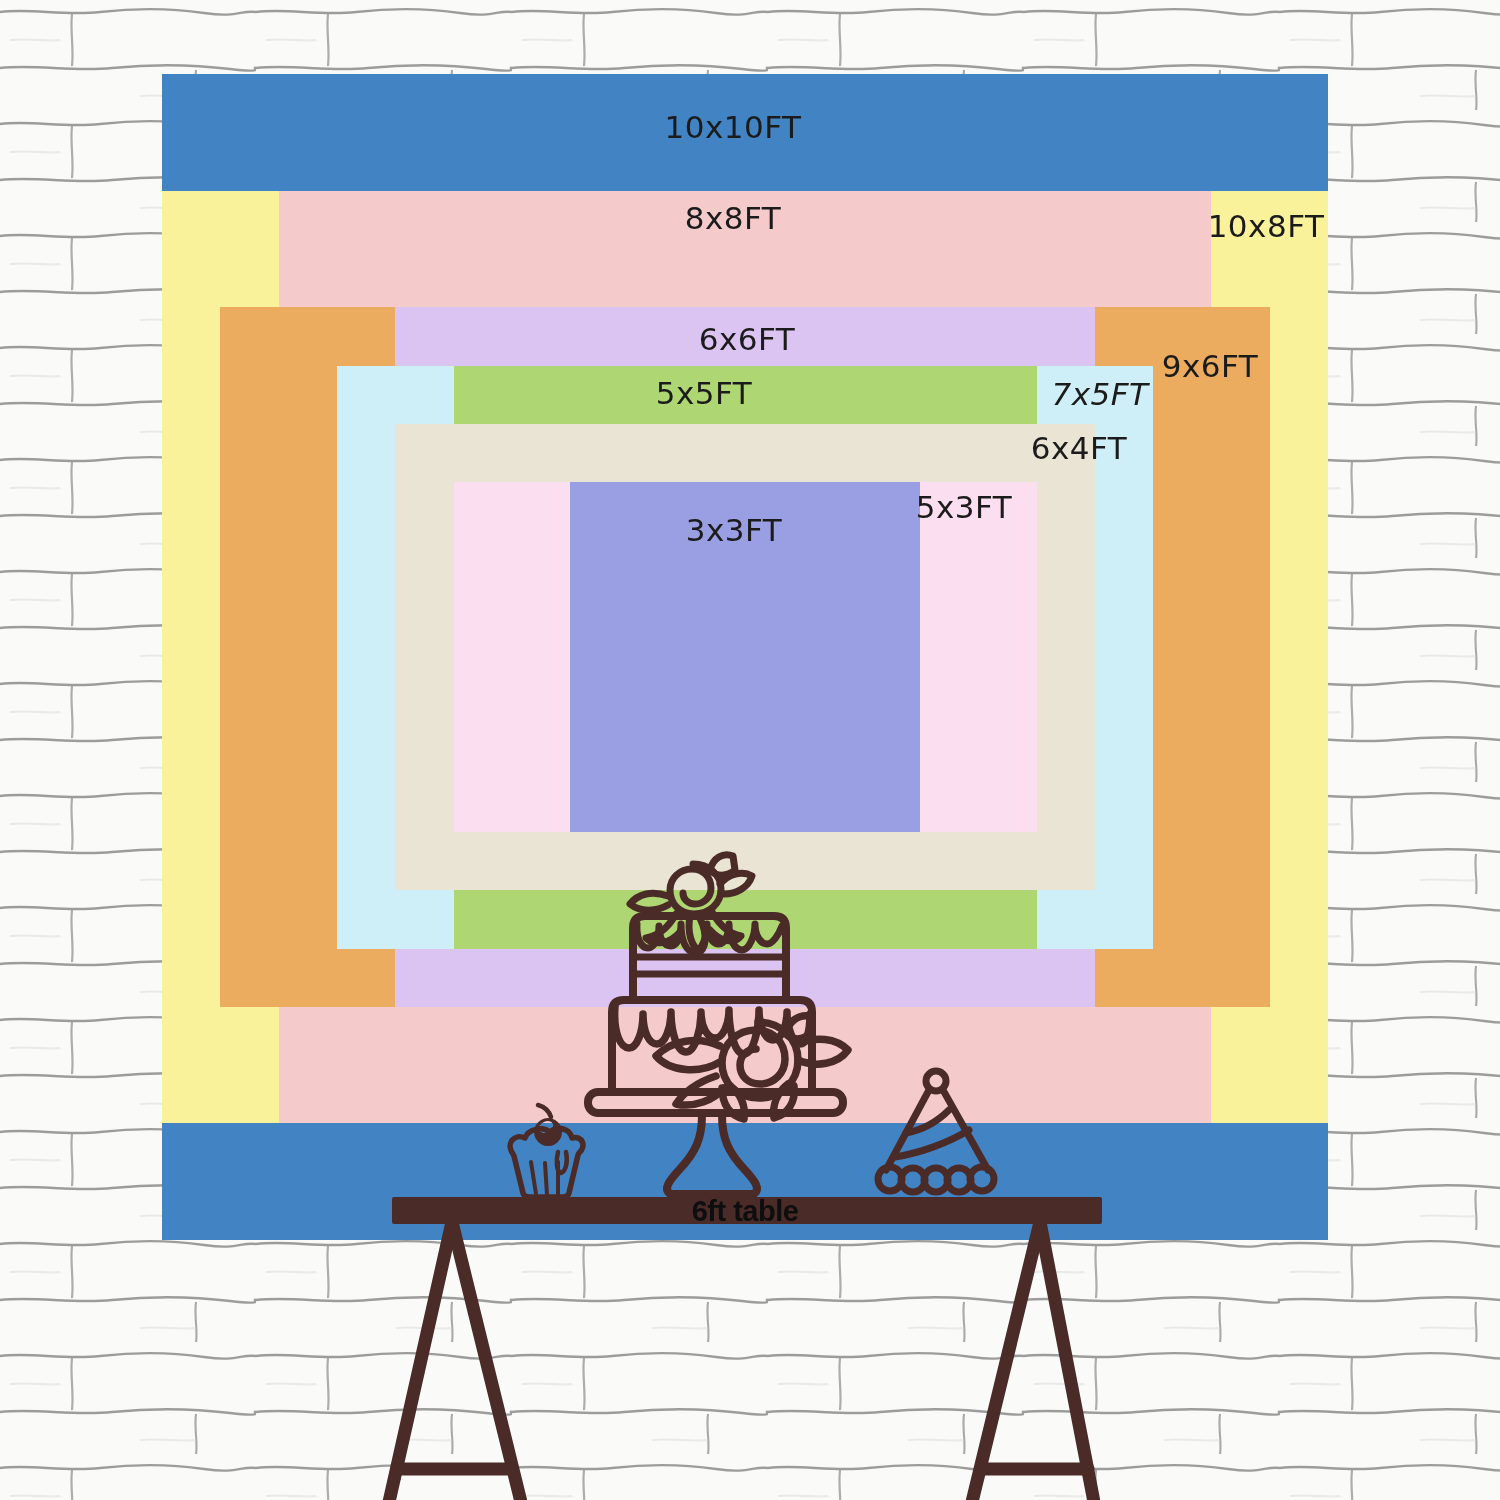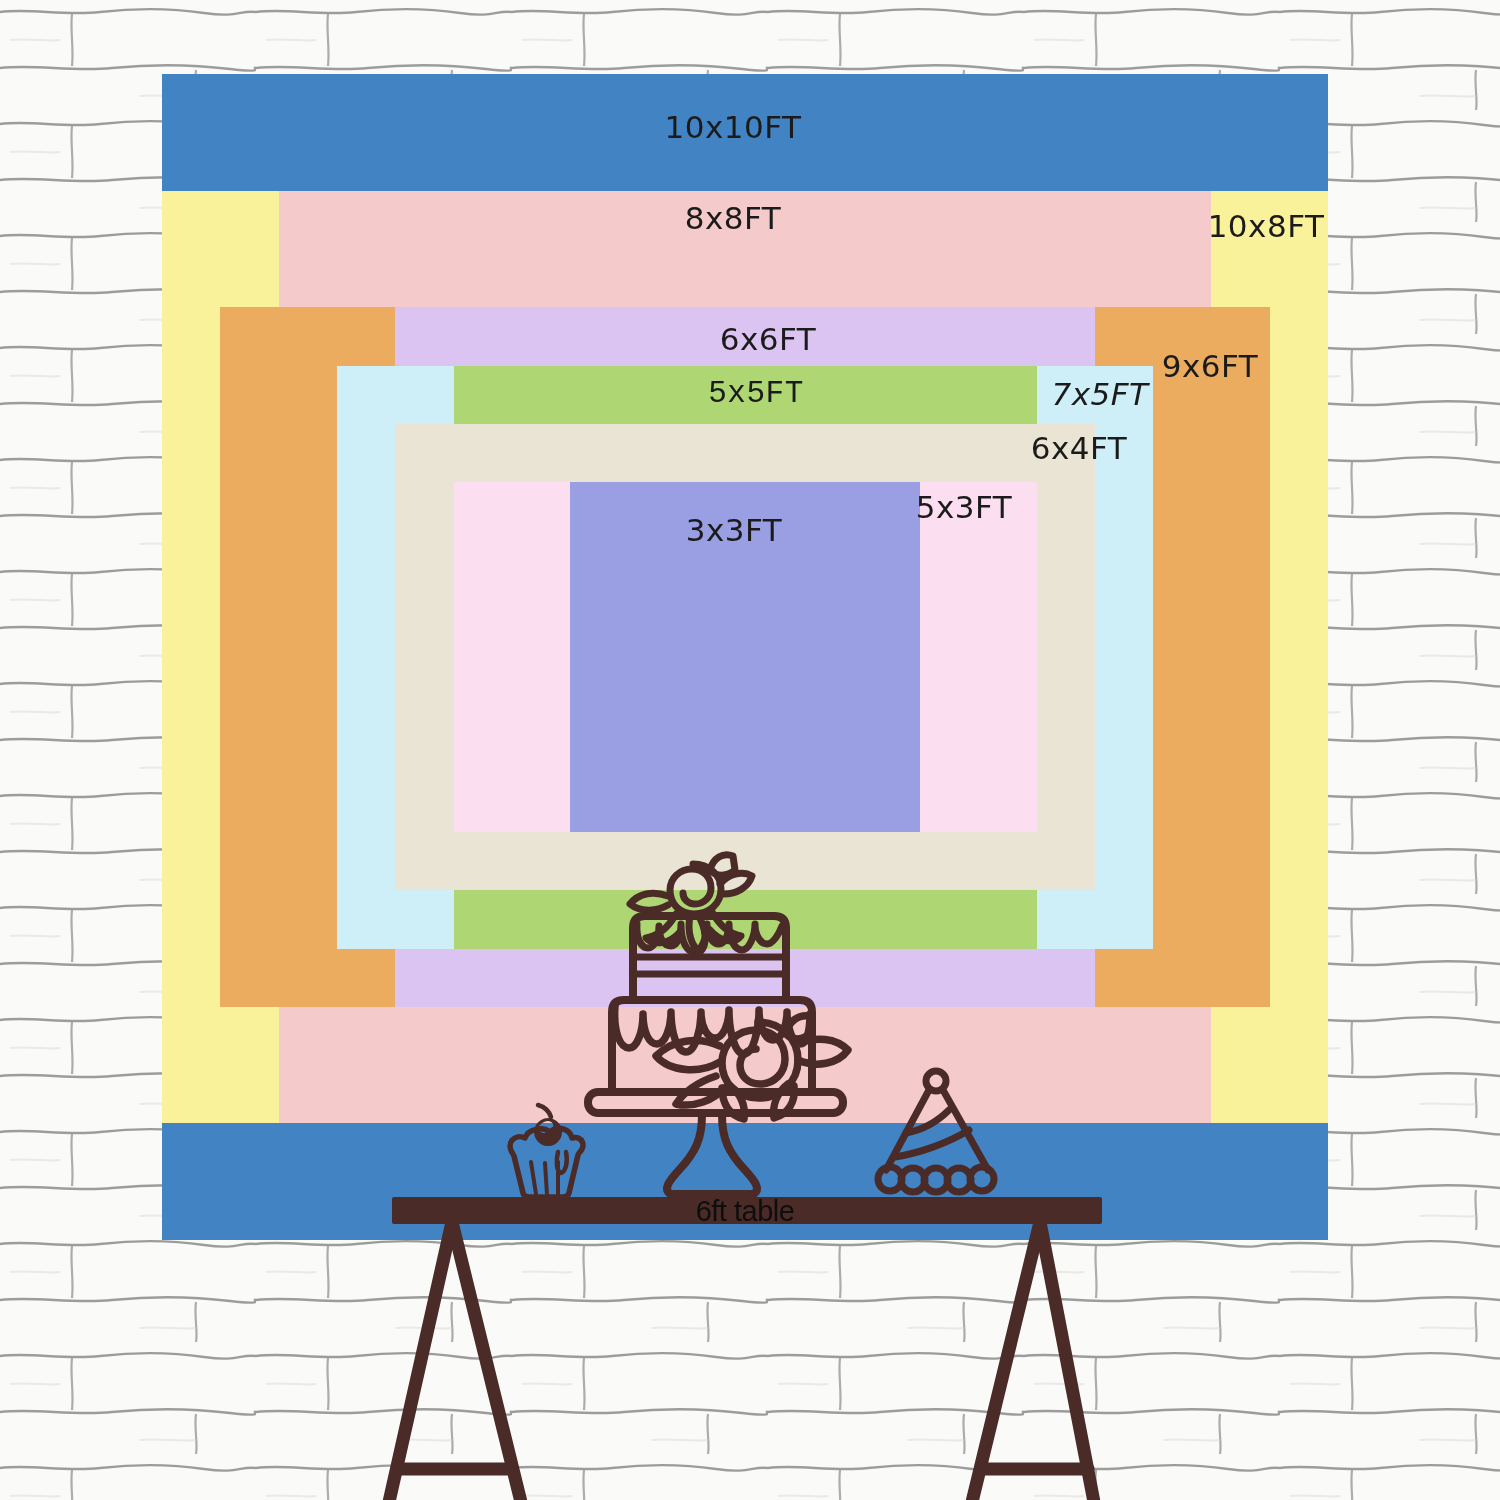--- a/index.html
+++ b/index.html
@@ -20,21 +20,21 @@
     font-size:31px;
     letter-spacing:0.5px;
     color:#1b1b1b;
     white-space:nowrap;
   }
   .table-label{
     position:absolute;
     left:745px;top:1211px;
     transform:translate(-50%,-50%);
     font-family:"Liberation Sans","DejaVu Sans",sans-serif;
-    font-weight:normal;
+    font-weight:bold;
     font-size:29px;
     letter-spacing:-0.5px;
     color:#0e0e0e;
     white-space:nowrap;
   }
   #art{color:#4a2b27;}
 </style>
 </head>
 <body>
 
@@ -65,23 +65,23 @@
       <div class="size-rect" style="left: 453.5px; top: 365.5px; width: 583px; height: 583px; background: rgb(174, 215, 115);"></div>
       <div class="size-rect" style="left: 395.2px; top: 423.8px; width: 699.6px; height: 466.4px; background: rgb(233, 228, 211);"></div>
       <div class="size-rect" style="left: 453.5px; top: 482.1px; width: 583px; height: 349.8px; background: rgb(251, 222, 239);"></div>
       <div class="size-rect" style="left: 570.1px; top: 482.1px; width: 349.8px; height: 349.8px; background: rgb(154, 158, 226);"></div>
     </div>
   <div id="label-layer">
       <div class="size-label" style="left: 733px; top: 127px;">10x10FT</div>
       <div class="size-label" style="left: 1266px; top: 214px; margin-top: 12px;">10x8FT</div>
       <div class="size-label" style="left: 733px; top: 218px;">8x8FT</div>
       <div class="size-label" style="left: 1210px; top: 338px; margin-top: 28px;">9x6FT</div>
-      <div class="size-label" style="left: 768px; top: 339px;">6x6FT</div>
+      <div class="size-label" style="left: 747px; top: 339px;">6x6FT</div>
       <div class="size-label" style="left: 1100px; top: 394px; font-style: italic;">7x5FT</div>
-      <div class="size-label" style="left: 756px; top: 393px; font-family: Liberation Mono, monospace;">5x5FT</div>
+      <div class="size-label" style="left: 704px; top: 393px;">5x5FT</div>
       <div class="size-label" style="left: 1039px; top: 448px; margin-left: 40px;">6x4FT</div>
       <div class="size-label" style="left: 964px; top: 507px;">5x3FT</div>
       <div class="size-label" style="left: 734px; top: 530px;">3x3FT</div>
     </div>
 
   <svg id="art" width="1500" height="1500" viewBox="0 0 1500 1500" xmlns="http://www.w3.org/2000/svg" style="color: rgb(74, 43, 39);">
 
     <g stroke="currentColor" fill="none" stroke-linecap="round" stroke-linejoin="round">
       <rect x="392" y="1197" width="710" height="27" rx="2" fill="#4a2b27" stroke="none"></rect>
       <g stroke-width="13">

